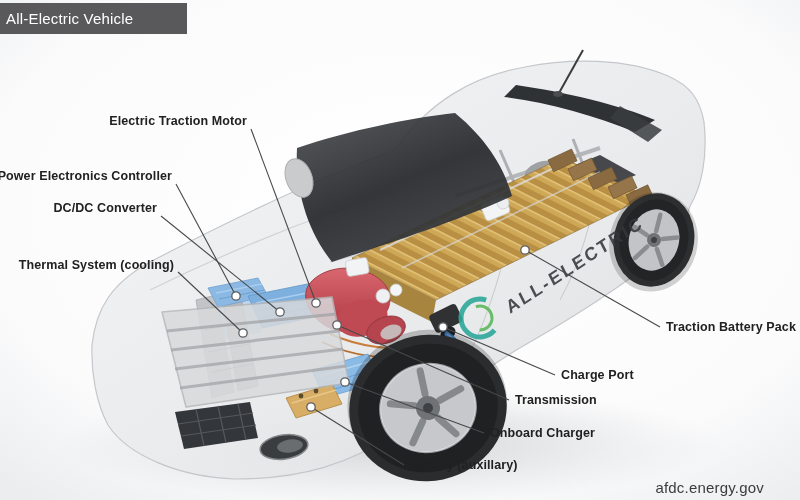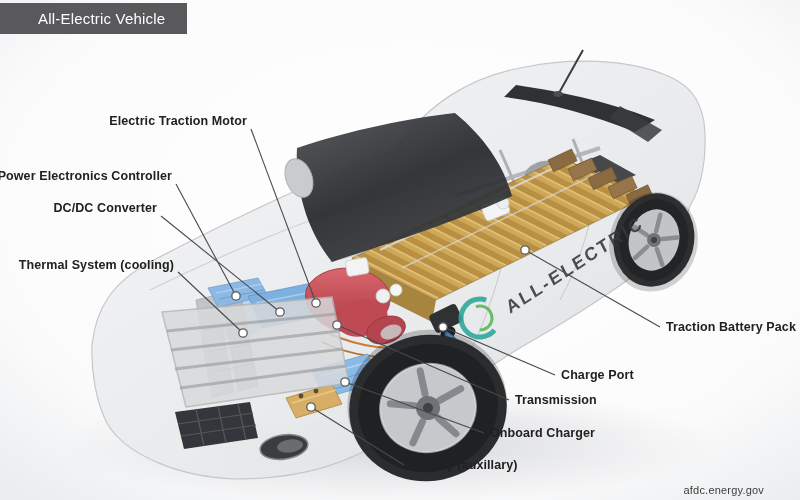--- a/index.html
+++ b/index.html
@@ -4,26 +4,26 @@
 <style>
   html,body{margin:0;padding:0;background:#fff;}
   .stage{
     position:relative;width:800px;height:500px;overflow:hidden;background:#ffffff;
     font-family:"Liberation Sans", sans-serif;
   }
   .stage svg{position:absolute;left:0;top:0;}
   .title-bar{
     position:absolute;left:0;top:3px;width:187px;height:31px;
     background:#59595c;color:#ffffff;display:flex;align-items:center;
-    padding-left:38px;box-sizing:border-box;
+    padding-left:6px;box-sizing:border-box;
     font-size:15px;letter-spacing:.2px;
   }
   .source{
     position:absolute;right:36px;bottom:4px;
-    font-size:11px;color:#3c3c3c;letter-spacing:.2px;
+    font-size:15px;color:#3c3c3c;letter-spacing:.2px;
   }
   .callout-text{
     font-size:12.5px;font-weight:600;fill:#212121;letter-spacing:.1px;
   }
   .leader{stroke:#47494b;stroke-width:1.1;fill:none;}
   .dot{fill:#ffffff;stroke:#5b5e61;stroke-width:1.3;}
   .vehicle-marking{
     font-size:18px;font-weight:bold;letter-spacing:2.5px;fill:#34373b;opacity:.88;
   }
 </style>

